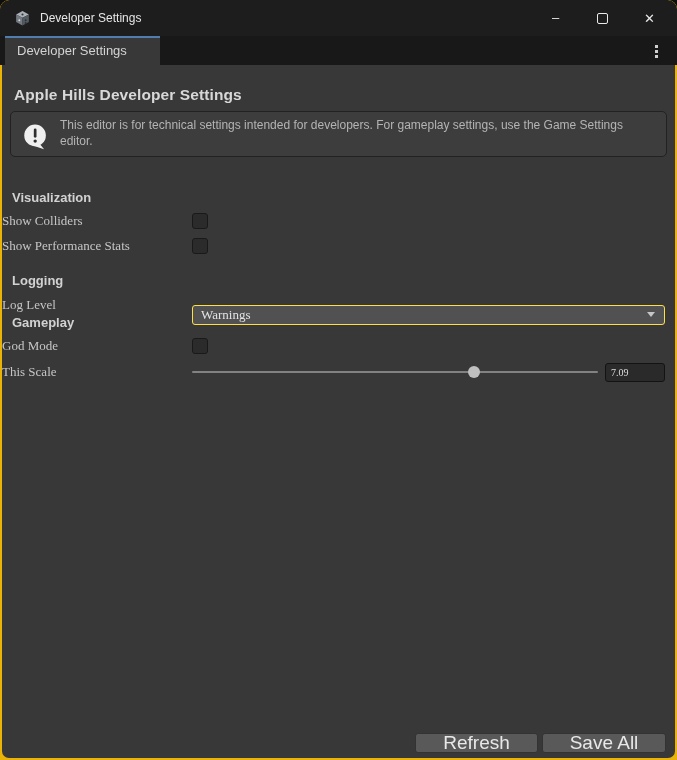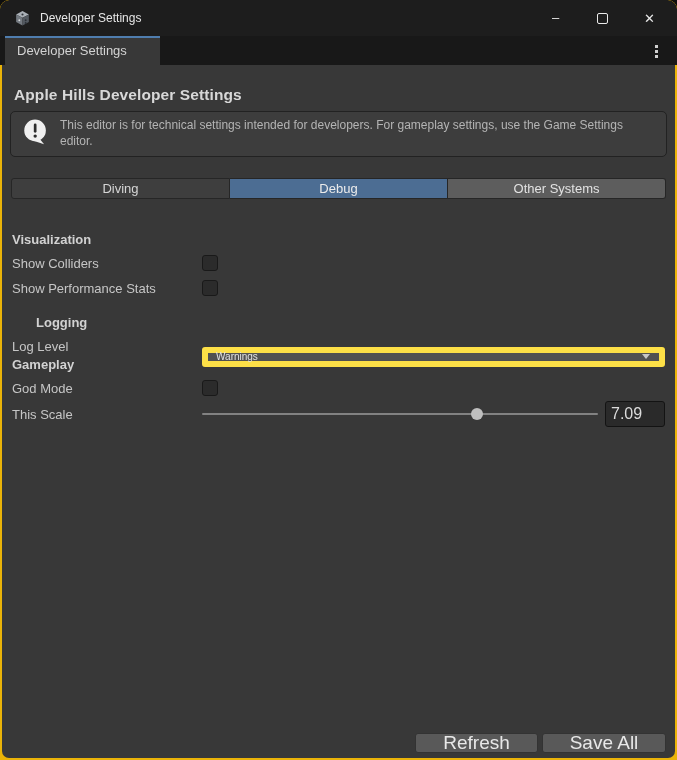--- a/index.html
+++ b/index.html
@@ -26,56 +26,56 @@
   .editor-tab { margin-left:5px; width:155px; background:#383838; position:relative; display:flex; align-items:center; padding-left:12px; color:#d3d3d3; font-size:13px; }
   .editor-tab::before { content:""; position:absolute; top:0; left:0; right:0; height:2px; background:#4f7dae; }
   .kebab { position:absolute; right:14px; top:7px; width:14px; height:16px; display:flex; flex-direction:column; align-items:center; justify-content:center; gap:2px; cursor:default; }
   .kebab i { width:3px; height:3px; background:#cfcfcf; }
 
   
   .content { position:relative; margin:0 2px; height:693px; background:#383838; border-radius:0 0 7px 7px; }
 
   .heading { margin:0; padding:21px 10px 0 12px; font-size:15.5px; font-weight:bold; color:#d8d8d8; letter-spacing:.1px; }
 
-  .notice { margin:7px 8px 0 8px; border:1px solid #222222; border-radius:5px; background:#3d3d3d; display:flex; align-items:flex-start; gap:11px; padding:6px 12px 6px 11px; }
+  .notice { margin:7px 8px 0 8px; border:1px solid #222222; border-radius:5px; background:#3d3d3d; display:flex; align-items:flex-end; gap:11px; padding:6px 12px 6px 11px; }
   .notice-icon { width:27px; height:27px; flex:0 0 auto; }
   .notice-text { font-size:12px; line-height:1.32; color:#b4b4b4; max-width:590px; }
 
   
   .segbar { margin:21px 9px 0 9px; display:flex; height:21px; }
   .seg { flex:1; display:flex; align-items:center; justify-content:center; font-size:13px; color:#d5d5d5; border-top:1px solid #262626; border-bottom:1px solid #262626; border-right:1px solid #262626; cursor:default; }
   .seg:first-child { border-left:1px solid #262626; border-radius:3px 0 0 3px; }
   .seg:last-child { border-radius:0 3px 3px 0; }
   .seg-dark { background:#3e3e3e; }
   .seg-active { background:#4c6d93; color:#ebebeb; }
   .seg-light { background:#5d5d5d; color:#e2e2e2; }
 
   
   .section-title { font-size:13px; font-weight:bold; color:#d2d2d2; padding-left:10px; line-height:16px; }
   .st-first { margin-top:33px; }
-  .st-mid   { margin-top:18px;margin-left:24px; }
+  .st-mid   { margin-top:18px; }
   .st-last  { }
-  .row { display:flex; align-items:center; padding-left:10px; height:17px; }
+  .row { display:flex; align-items:center; height:17px;font-family:Liberation Serif, serif; }
   .row-cb1 { margin-top:7px; }
   .row-cb2 { margin-top:8px; }
   .row-dd  { margin-top:6px; height:20px; }
   .row-gm  { margin-top:7px; }
   .row-sl  { margin-top:8px; height:19px; }
   .row-label { width:190px; font-size:13px; color:#c6c6c6; }
   .row-control { flex:1; margin-right:10px; display:flex; align-items:center; }
 
   .checkbox { width:16px; height:16px; background:#2b2b2b; border:1px solid #191919; border-radius:3px; cursor:default; }
 
-  .dropdown { flex:1; height:20px; background:#515151; border:6px solid #fde047; border-radius:3px; display:flex; align-items:center; padding:0 9px 0 8px; color:#e2e2e2; font-size:10px; cursor:default;margin-top:20px; }
+  .dropdown { flex:1; height:20px; background:#515151; border:1px solid #fde047; border-radius:3px; display:flex; align-items:center; padding:0 9px 0 8px; color:#e2e2e2; font-size:13px; cursor:default;margin-top:20px; }
   .dd-arrow { margin-left:auto; width:0; height:0; border-left:4.5px solid transparent; border-right:4.5px solid transparent; border-top:5.5px solid #c6c6c6; }
 
   .slider { flex:1; position:relative; height:19px; margin-right:7px; cursor:default; }
   .slider-track { position:absolute; left:0; right:0; top:8.5px; height:2px; background:#828282; border-radius:1px; }
   .slider-knob { position:absolute; top:3.5px; width:12px; height:12px; border-radius:50%; background:#bfbfbf; }
-  .value-field { width:60px; height:26px; background:#2a2a2a; border:1px solid #131313; border-radius:3px; color:#dcdcdc; font-size:16px; display:flex; align-items:center; padding-left:5px; cursor:text; }
+  .value-field { width:60px; height:19px; background:#2a2a2a; border:1px solid #131313; border-radius:3px; color:#dcdcdc; font-size:10px; display:flex; align-items:center; padding-left:5px; cursor:text; }
 
   
   .footer { position:absolute; right:9px; bottom:5px; display:flex; gap:4px; }
   .btn { height:20px; background:#595959; border:1px solid #333333; border-radius:3px; color:#e8e8e8; font-size:19px; display:flex; align-items:center; justify-content:center; cursor:default; }
   .btn-refresh { width:123px; }
   .btn-save { width:124px; }
 </style>
 </head>
 <body>
 
@@ -123,31 +123,20 @@
     <div class="notice">
       <svg class="notice-icon" viewBox="0 0 24 24">
         <circle cx="11.6" cy="11" r="9.6" fill="#f0f0f0"></circle>
         <path d="M15.5 18.2 L19.6 23.4 L10.8 20.4 Z" fill="#f0f0f0"></path>
         <rect x="10.5" y="4.8" width="2.4" height="8.2" rx="1.2" fill="#2e2e2e"></rect>
         <circle cx="11.7" cy="16.1" r="1.5" fill="#2e2e2e"></circle>
       </svg>
       <div class="notice-text">This editor is for technical settings intended for developers. For gameplay settings, use the Game Settings editor.</div>
     </div>
 
-    <div class="segbar">
-      <div class="seg seg-dark">
-        <span>Diving</span>
-      </div>
-      <div class="seg seg-active">
-        <span>Debug</span>
-      </div>
-      <div class="seg seg-light">
-        <span>Other Systems</span>
-      </div>
-    </div>
 
     <div class="section-title st-first">Visualization</div>
 
     <div class="row row-cb1">
       <span class="row-label">Show Colliders</span>
       <div class="row-control">
         <div class="checkbox"></div>
       </div>
     </div>
 

